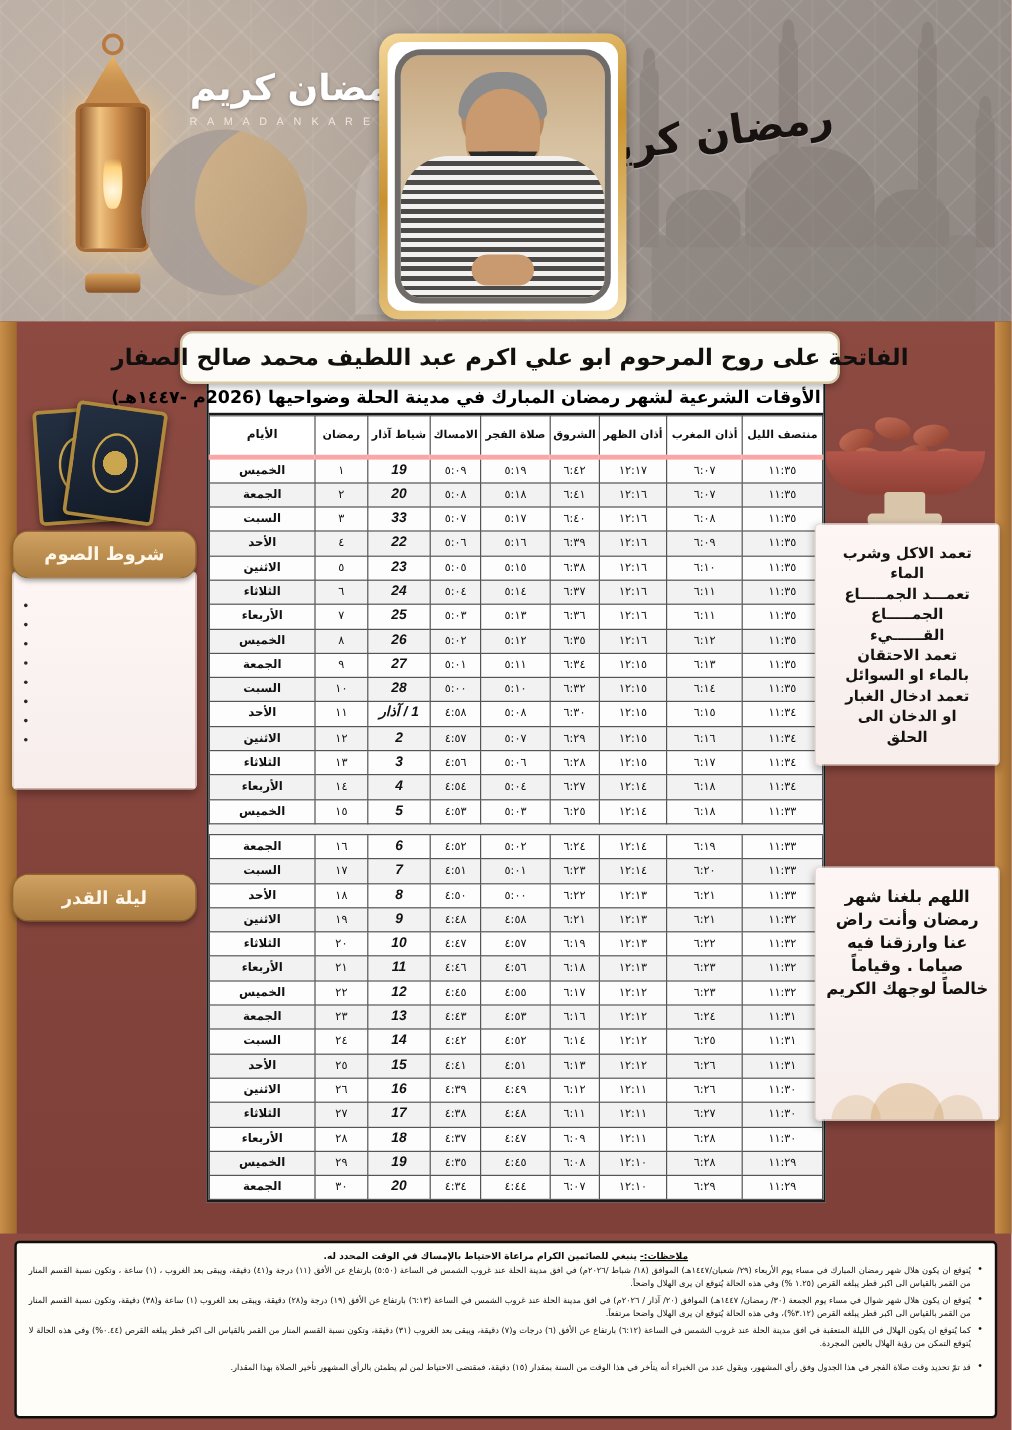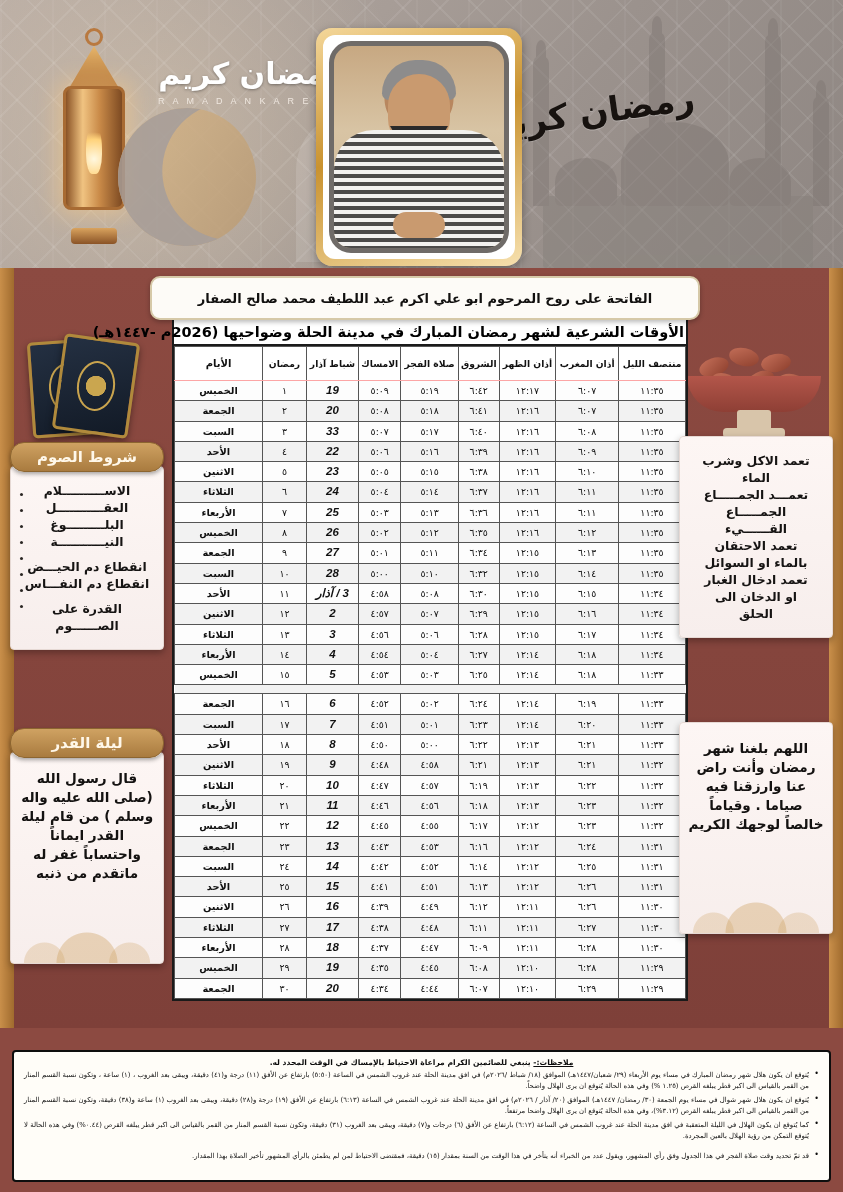--- a/index.html
+++ b/index.html
@@ -143,21 +143,21 @@
 
   
   .namebar{
     position:absolute; left:150px; top:276px; width:550px; height:44px;
     background:#fdfbf7; border:2px solid #d6c9a8; border-radius:10px;
     display:flex; align-items:center; justify-content:center;
     box-shadow:0 2px 5px rgba(0,0,0,.28);
     z-index:6;
   }
   .namebar span{
-    font-size:13px; font-weight:bold; color:#11100f; white-space:nowrap;
+    font-size:19px; font-weight:bold; color:#11100f; white-space:nowrap;
   }
 
   
   .body-area{
     position:absolute; left:0; top:268px; width:843px; height:760px;
     background:linear-gradient(180deg,#8c4a41,#7e4039);
   }
   .deco-quran{
     position:absolute; left:22px; top:336px; width:138px; height:98px;
     z-index:2;
@@ -209,38 +209,38 @@
   table{
     border-collapse:collapse; width:100%;
     font-size:9.4px; color:#111; background:#fff;
   }
   th,td{
     border:1px solid #555; text-align:center; padding:0;
     height:19.3px; line-height:19.3px; white-space:nowrap;
   }
   thead th{
     font-size:9.2px; font-weight:bold; height:34px; line-height:11px;
-    background:#fff; border-bottom:1px solid #fca5a5;margin-left:42px;
+    background:#fff; border-bottom:4px solid #fca5a5;margin-left:42px;
   }
   thead th.days{font-size:10px;}
   tbody td{background:#fdfdfd;}
   tbody tr:nth-child(even) td{background:#f2f2f2;}
   td.dayname{font-weight:bold; font-size:9.8px; width:88px;}
   td.greg{font-weight:bold; font-size:11.5px; font-style:italic;
     font-family:"Liberation Sans", sans-serif;}
   td.hijri{width:44px;}
   tr.gap td{height:9px; line-height:9px; background:#ffffff; border-left:0; border-right:0;}
 
   
   .panel{position:absolute; width:154px; z-index:5;}
   .panel.left{left:10px;}
   .panel.right{right:10px;}
   .panel .cap{
     position:relative; z-index:3;
-    height:30px; border-radius:14px;
+    height:40px; border-radius:14px;
     background:linear-gradient(180deg,#cfa262,#a97b3f);
     border:1px solid #8c6530;
     color:#fff8ea; font-size:15px; font-weight:bold;
     display:flex; align-items:center; justify-content:center;
     box-shadow:0 2px 4px rgba(0,0,0,.35);
     text-align:center;
   }
   .panel .sheet{
     margin-top:-6px;
     background:linear-gradient(180deg,#fdf6f4,#f7eeec);
@@ -273,21 +273,21 @@
   .panel .bullets{
     position:absolute; left:6px; top:26px; width:6px;
   }
   .panel .bullets i{
     display:block; width:3px;height:3px;border-radius:50%;
     background:#2b2724; margin-bottom:13px;
   }
 
   
   .notes{
-    position:absolute; left:12px; bottom:10px; width:819px; height:132px;
+    position:absolute; left:12px; bottom:10px; width:819px; height:148px;
     background:#fffdf8; border:2px solid #0e0e0e; border-radius:4px;
     padding:6px 10px 4px; z-index:6; overflow:hidden;
   }
   .notes .head{
     font-size:7.6px; font-weight:bold; text-align:center; color:#0b0b0b;
     margin-bottom:3px;
   }
   .notes .head u{text-decoration:underline;}
   .notes p{
     font-size:6.9px; line-height:10.6px; color:#0e0e0e; text-align:justify;
@@ -385,39 +385,25 @@
       <div class="bullets">
         <i></i>
           <i></i>
           <i></i>
           <i></i>
           <i></i>
           <i></i>
           <i></i>
           <i></i>
       </div>
-      <ul>
-        <li>الاســــــــــلام</li>
-        <li>العقـــــــــــل</li>
-        <li>البلـــــــــوغ</li>
-        <li>النيـــــــــــة</li>
-        <li class="sp">انقطاع دم الحيـــض</li>
-        <li>انقطاع دم النفـــاس</li>
-        <li class="sp">القدرة على</li>
-        <li>الصــــــوم</li>
-      </ul>
     </div>
   </div>
 
   <div class="panel left" style="top:728px;">
     <div class="cap">ليلة القدر</div>
-    <div class="sheet" style="min-height:212px;">
-      <div class="dua">قال رسول الله (صلى الله عليه واله وسلم ) من قام ليلة القدر ايماناً واحتساباً غفر له ماتقدم من ذنبه</div>
-      <div class="mini-mosque"></div>
-    </div>
   </div>
 
   <div class="panel right" style="top:442px;">
     <div class="sheet">
       <ul>
         <li>تعمد الاكل وشرب</li>
         <li>الماء</li>
         <li>تعمـــد الجمـــــاع</li>
         <li>الجمـــــاع</li>
         <li>القــــــيء</li>
@@ -564,21 +550,21 @@
             <td class="hijri">١٠</td>
             <td class="dayname">السبت</td>
           </tr>
           <tr>
             <td>١١:٣٤</td>
             <td>٦:١٥</td>
             <td>١٢:١٥</td>
             <td>٦:٣٠</td>
             <td>٥:٠٨</td>
             <td>٤:٥٨</td>
-            <td class="greg">3 / آذار</td>
+            <td class="greg">1 / آذار</td>
             <td class="hijri">١١</td>
             <td class="dayname">الأحد</td>
           </tr>
           <tr>
             <td>١١:٣٤</td>
             <td>٦:١٦</td>
             <td>١٢:١٥</td>
             <td>٦:٢٩</td>
             <td>٥:٠٧</td>
             <td>٤:٥٧</td>

